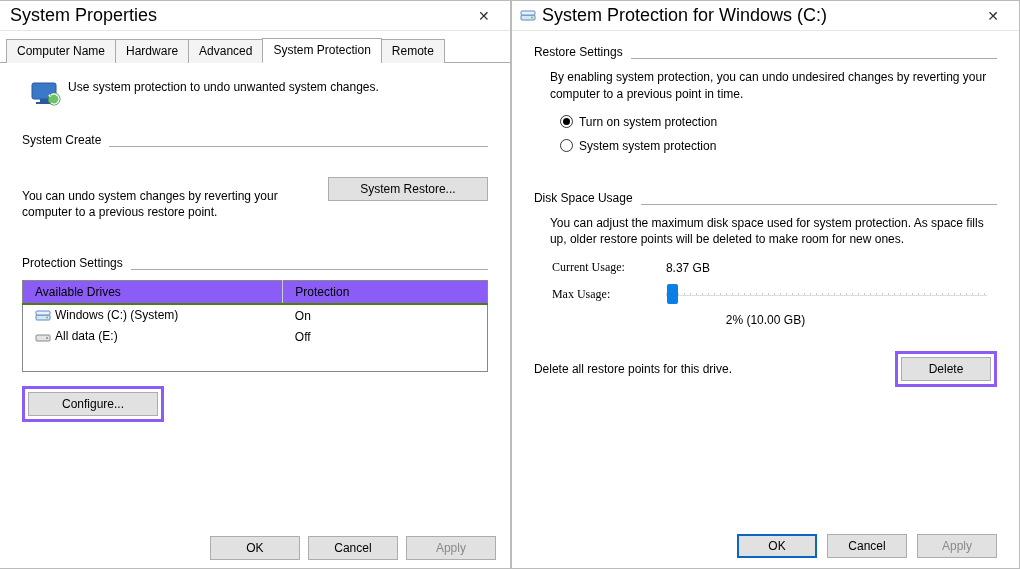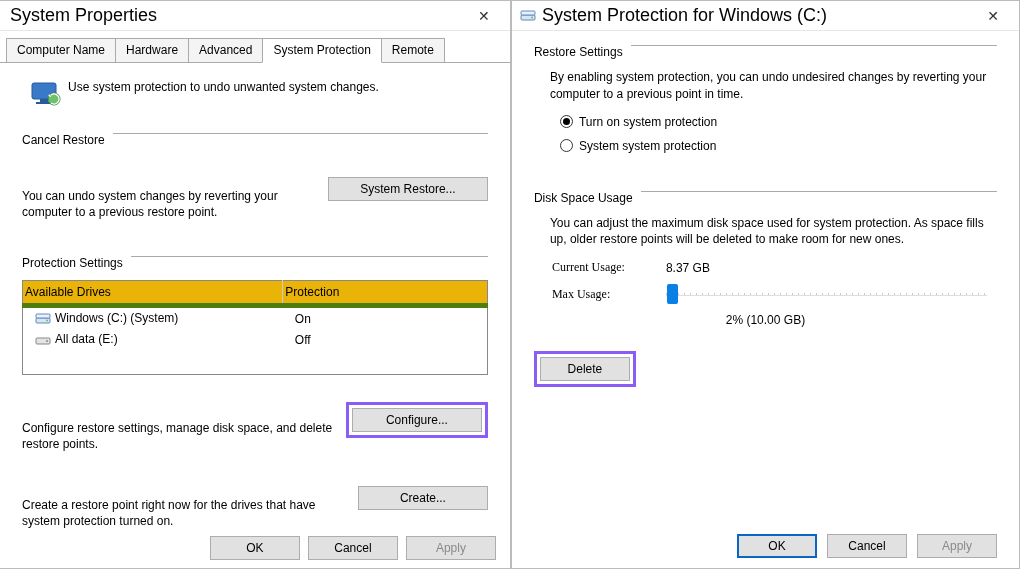--- a/index.html
+++ b/index.html
@@ -7,37 +7,37 @@
   .window { background:#fff; border:1px solid #bbb; height:569px; position:relative; }
   .w-left { width:537px; border-left:none; }
   .w-right { width:535px; }
   .titlebar { height:30px; display:flex; align-items:center; padding:0 8px; border-bottom:1px solid #e6e6e6; }
   .titlebar .title { flex:1; font-size:18px; padding-left:2px; }
   .close-x { width:36px; text-align:center; font-size:14px; color:#333; cursor:default; }
   .drive-icon { width:16px; height:14px; display:inline-block; margin-right:4px; vertical-align:middle; }
   .drive-icon svg { width:16px; height:14px; }
 
   
-  .tabs { display:flex; align-items:flex-start; height:26px; margin-top:6px; padding:0 6px; border-bottom:1px solid #aaa; gap:0; }
+  .tabs { display:flex; align-items:center; height:26px; margin-top:6px; padding:0 6px; border-bottom:1px solid #aaa; gap:0; }
   .tab { padding:4px 10px 5px; border:1px solid #aaa; border-bottom:none; background:#f4f4f4; font-size:12px; margin-right:-1px; position:relative; top:1px; cursor:default; }
   .tab.active { background:#fff; border-bottom:1px solid #fff; }
   .content-left { padding:10px 22px 0 22px; }
   .intro { display:flex; align-items:flex-start; gap:6px; margin:6px 0 22px 8px; }
   .monitor-icon { width:32px; height:32px; flex:none; }
   .monitor-icon svg { width:32px; height:32px; }
-  .section-head { display:flex; align-items:flex-start; gap:8px; margin:0 0 10px 0; }
+  .section-head { display:flex; align-items:flex-end; gap:8px; margin:0 0 10px 0; }
   .section-head hr { flex:1; border:none; border-top:1px solid #aaa; margin:0; }
   .row { display:flex; align-items:center; gap:12px; margin-bottom:14px; }
   .row .txt { flex:1; line-height:1.35;margin-top:31px; }
   .btn { min-width:120px; height:24px; background:#e1e1e1; border:1px solid #adadad; font-size:12px; padding:0 14px; cursor:default; }
   .btn:disabled, .btn.disabled { color:#8a8a8a; }
   .btn.wide { min-width:160px; }
   .highlight { border:3px solid #8b5cf6; padding:3px; display:inline-block; }
   .drives-table { width:100%; border:1px solid #888; border-collapse:collapse; font-size:12px; margin-top:2px; }
-  .drives-table th { text-align:left; font-weight:400; padding:4px 2px; border-right:1px solid #ccc; border-bottom:5px solid #4d7c0f; background:#eab308; }
+  .drives-table th { text-align:left; font-weight:400; padding:4px 12px; border-right:1px solid #ccc; border-bottom:2px solid #4d7c0f; background:#8b5cf6; }
   .drives-table th:last-child { border-right:none; }
   .drives-table td { padding:3px 12px; }
   .drives-table .spacer td { height:24px; }
   .bottom-bar { position:absolute; bottom:8px; right:14px; display:flex; gap:8px; }
 
   
   .content-right { padding:14px 22px 0 22px; }
   .radio-row { display:flex; gap:6px; margin:4px 0 10px 26px; }
   .radio { width:13px; height:13px; border:1px solid #333; border-radius:50%; display:inline-flex; align-items:center; justify-content:center; }
   .radio.checked::after { content:""; width:7px; height:7px; background:#000; border-radius:50%; display:block; }
@@ -79,21 +79,21 @@
             <rect x="6" y="23" width="16" height="2" fill="#285a9c"></rect>
             <circle cx="24" cy="20" r="6" fill="#6ec06e" stroke="#2e8b2e"></circle>
             <path d="M21 16 A5 5 0 1 1 21 24" fill="none" stroke="#fff" stroke-width="1.4"></path>
             <path d="M20 15 l-2 2 3 1z" fill="#fff"></path>
           </svg>
       </span>
       <span style="line-height:1.4;">Use system protection to undo unwanted system changes.</span>
     </div>
 
     <div class="section-head">
-      <span>Cancel Restore</span>
+      <span>System Create</span>
         <hr>
     </div>
     <div class="row">
       <span class="txt">You can undo system changes by reverting your computer to a previous restore point.</span>
       <button class="btn wide">System Restore...</button>
     </div>
 
     <div style="height:22px"></div>
 
     <div class="section-head">
@@ -123,30 +123,25 @@
         <td><span>Off</span></td>
       </tr>
       <tr class="spacer">
             <td></td>
             <td></td>
           </tr>
     </tbody>
       </table>
 
     <div class="row" style="margin-top:14px;">
-      <span class="txt">Configure restore settings, manage disk space, and delete restore points.</span>
       <span class="highlight">
         <button class="btn" style="min-width:130px">Configure...</button>
       </span>
     </div>
 
-    <div class="row">
-      <span class="txt">Create a restore point right now for the drives that have system protection turned on.</span>
-      <button class="btn" style="min-width:130px">Create...</button>
-    </div>
   </div>
 
   <div class="bottom-bar">
     <button class="btn" style="min-width:90px">OK</button>
     <button class="btn" style="min-width:90px">Cancel</button>
     <button class="btn disabled" style="min-width:90px">Apply</button>
   </div>
 </div>
 
 <div class="window w-right">
@@ -190,20 +185,21 @@
       <div class="usage-row">
         <span class="usage-label">Max Usage:</span>
         <div class="slider-wrap">
           <div class="slider-track"></div>
           <div class="slider-thumb" id="slider-thumb" style="left: calc(2% - 5px);"></div>
         </div>
       </div>
       <div class="slider-caption">2% (10.00 GB)</div>
 
       <div class="delete-row">
+        <span class="txt">Delete all restore points for this drive.</span>
         <span class="highlight">
           <button class="btn" style="min-width:90px">Delete</button>
         </span>
       </div>
     </div>
   </div>
 
   <div class="right-bottom">
     <button class="btn primary" style="min-width:80px">OK</button>
     <button class="btn" style="min-width:80px">Cancel</button>

